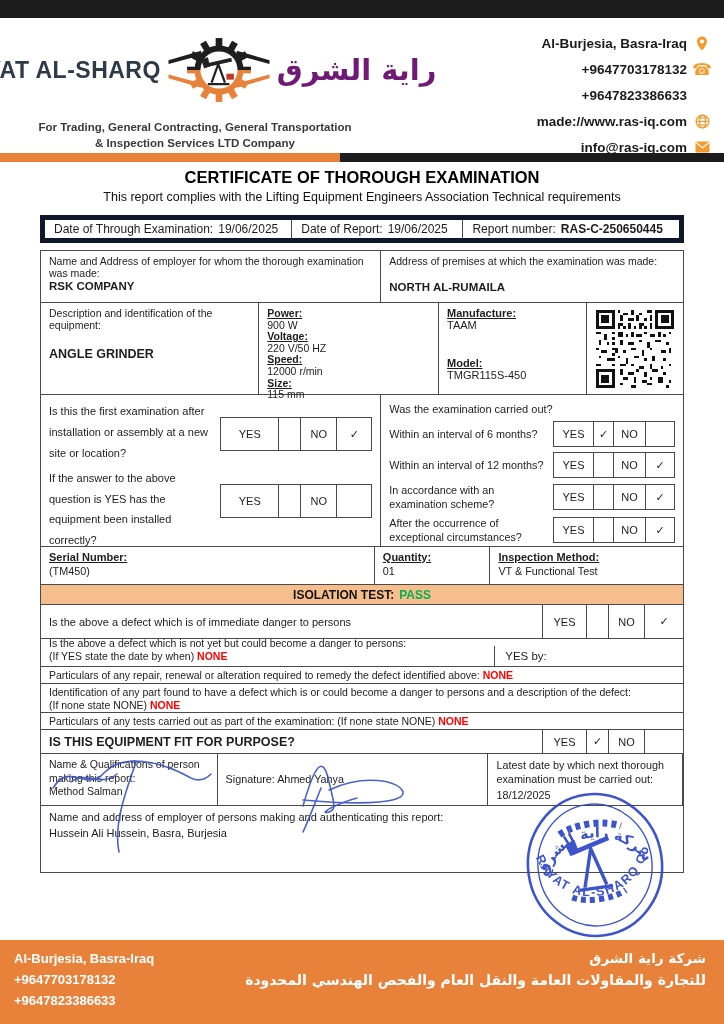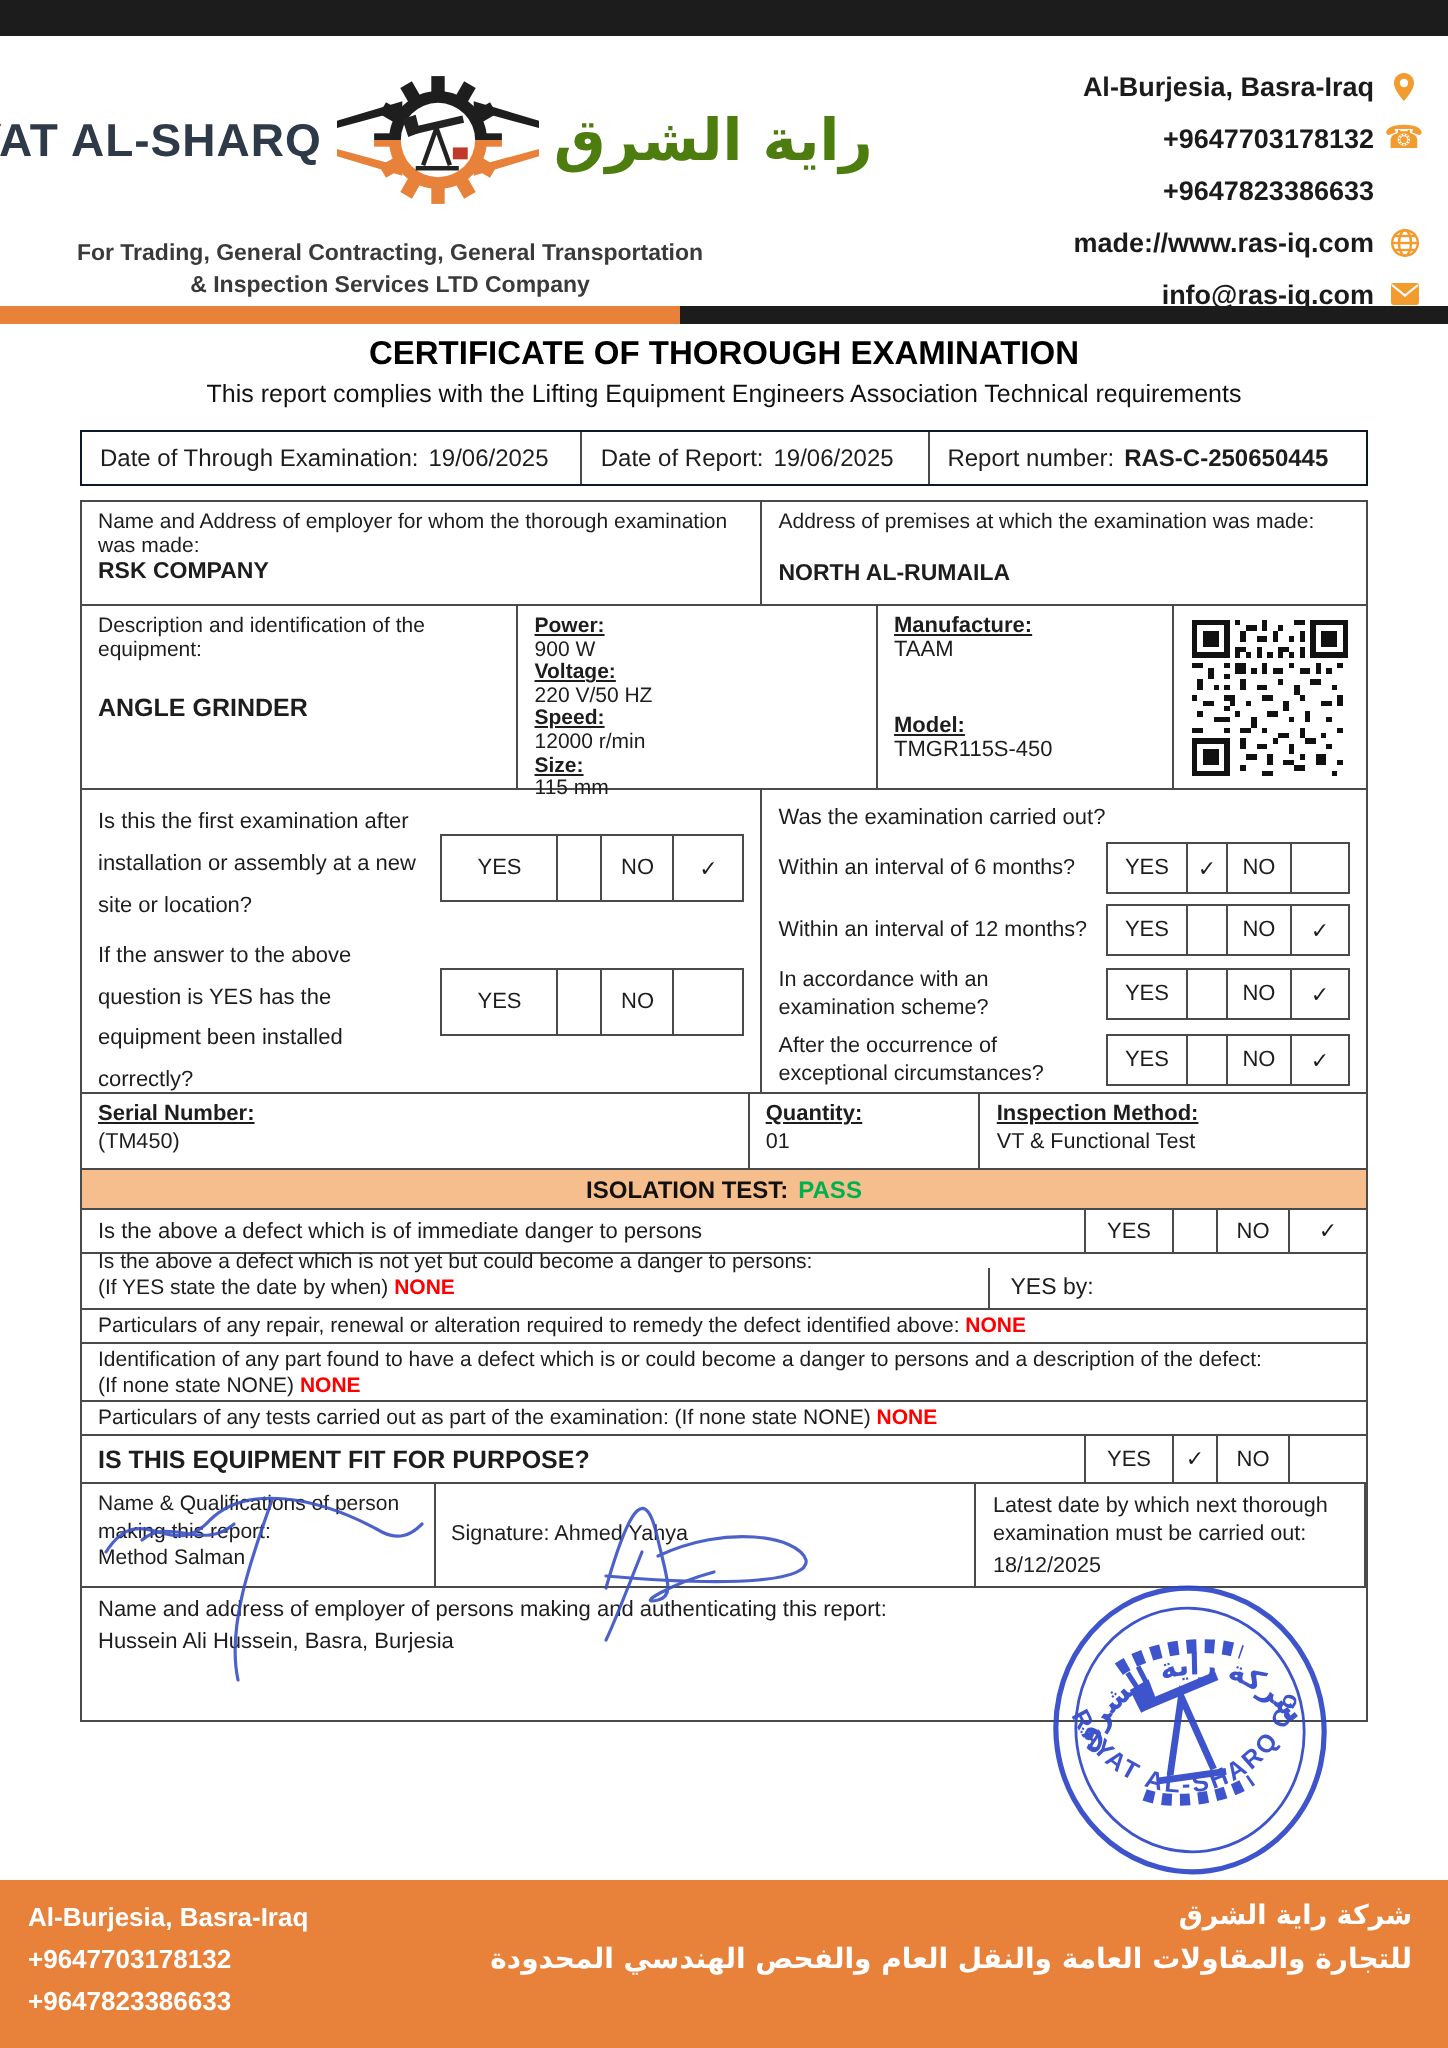--- a/index.html
+++ b/index.html
@@ -7,38 +7,38 @@
   .page{position:relative;width:724px;height:1024px;margin:0 auto;background:#fff;overflow:hidden;
         font-family:"Liberation Sans","DejaVu Sans",sans-serif;color:#1d1d1d;}
   .ar{font-family:"DejaVu Sans",sans-serif;direction:rtl;}
 
   
   .topbar{position:absolute;left:0;top:0;width:724px;height:18px;background:#1c1c1c;}
   .header{position:absolute;left:0;top:18px;width:724px;height:135px;}
   .logo-wrap{position:absolute;left:10px;top:4px;width:370px;text-align:center;}
   .logo-row{display:flex;align-items:center;justify-content:center;gap:6px;}
   .name-en{font-size:23px;font-weight:700;color:#2e3a48;letter-spacing:.5px;white-space:nowrap;}
-  .name-ar{font-size:29px;font-weight:700;color:#4d7c0f;white-space:nowrap;}
+  .name-ar{font-size:29px;font-weight:700;color:#701a75;white-space:nowrap;}
   .tagline{margin-top:2px;font-size:11.5px;font-weight:700;color:#3a3a3a;line-height:1.35;}
   .contact{position:absolute;right:14px;top:12px;}
   .contact .c-row{display:flex;justify-content:flex-end;align-items:center;gap:7px;height:26px;
                   font-size:13.5px;font-weight:700;color:#1b1b1b;}
   .icon-slot{width:16px;height:16px;display:flex;align-items:center;justify-content:center;}
   .divider{position:absolute;left:0;top:153px;width:724px;height:9px;display:flex;}
   .divider .d-orange{width:340px;height:9px;background:#e8813a;}
   .divider .d-black{flex:1;height:9px;background:#1c1c1c;}
 
   
   .title{position:absolute;left:0;top:168px;width:724px;text-align:center;
          font-size:16.5px;font-weight:700;color:#000000;}
   .subtitle{position:absolute;left:0;top:190px;width:724px;text-align:center;font-size:12.5px;color:#111;}
 
   
   .date-table{position:absolute;left:40px;top:215px;width:644px;height:28px;display:flex;
-              border:1px solid #0f172a;font-size:12px;}
+              border:5px solid #0f172a;font-size:12px;}
   .date-cell{display:flex;align-items:center;gap:5px;padding:0 9px;border-right:1px solid #4a4a4a;}
   .date-cell:last-child{border-right:none;}
   .dc1{width:39%;} .dc2{width:27%;} .dc3{width:34%;}
   .bold{font-weight:700;}
 
   
   .main{position:absolute;left:40px;top:250px;width:644px;border:1px solid #4a4a4a;font-size:11px;}
   .row{display:flex;border-bottom:1px solid #4a4a4a;}
   .row:last-child{border-bottom:none;}
   .cell{border-right:1px solid #4a4a4a;padding:4px 8px;}
@@ -79,21 +79,21 @@
            gap:5px;border-bottom:1px solid #4a4a4a;font-size:12px;}
   .iso-pass{color:#00b050;font-weight:700;}
   .iso-lab{font-weight:700;color:#111;}
 
   .def-row{display:flex;border-bottom:1px solid #4a4a4a;align-items:stretch;}
   .def-text{flex:1;padding:3px 8px;display:flex;align-items:center;font-size:11px;}
   .def-text.block{display:block;}
   .ynrow{display:flex;border-left:1px solid #4a4a4a;}
   .ynrow .yn-cell{font-size:11px;}
   .ynrow .w1{width:44px;} .ynrow .w2{width:22px;} .ynrow .w3{width:36px;} .ynrow .w4{width:38px;}
-  .r1{height:22px;} .r2{height:28px;align-items:flex-end;} .r3{height:17px;} .r4{height:29px;} .r5{height:17px;}
+  .r1{height:34px;} .r2{height:28px;align-items:flex-end;} .r3{height:17px;} .r4{height:29px;} .r5{height:17px;}
   .fitrow{height:24px;text-align:center;}
   .fit-text{font-weight:700;font-size:12.5px;}
   .yesby{width:29.4%;border-left:1px solid #4a4a4a;padding:4px 10px;display:flex;align-items:center;font-size:11.5px;}
   .small-line{font-size:10.5px;line-height:1.25;}
 
   .signrow{height:52px;position:relative;}
   .sc1{width:27.5%;font-size:10.5px;line-height:1.3;}
   .sc2{width:42.2%;font-size:10.8px;line-height:1.3;}
   .sc3{width:30.3%;font-size:10.8px;line-height:1.3;}
   .sc2 .sig-line{margin-top:14px;}

